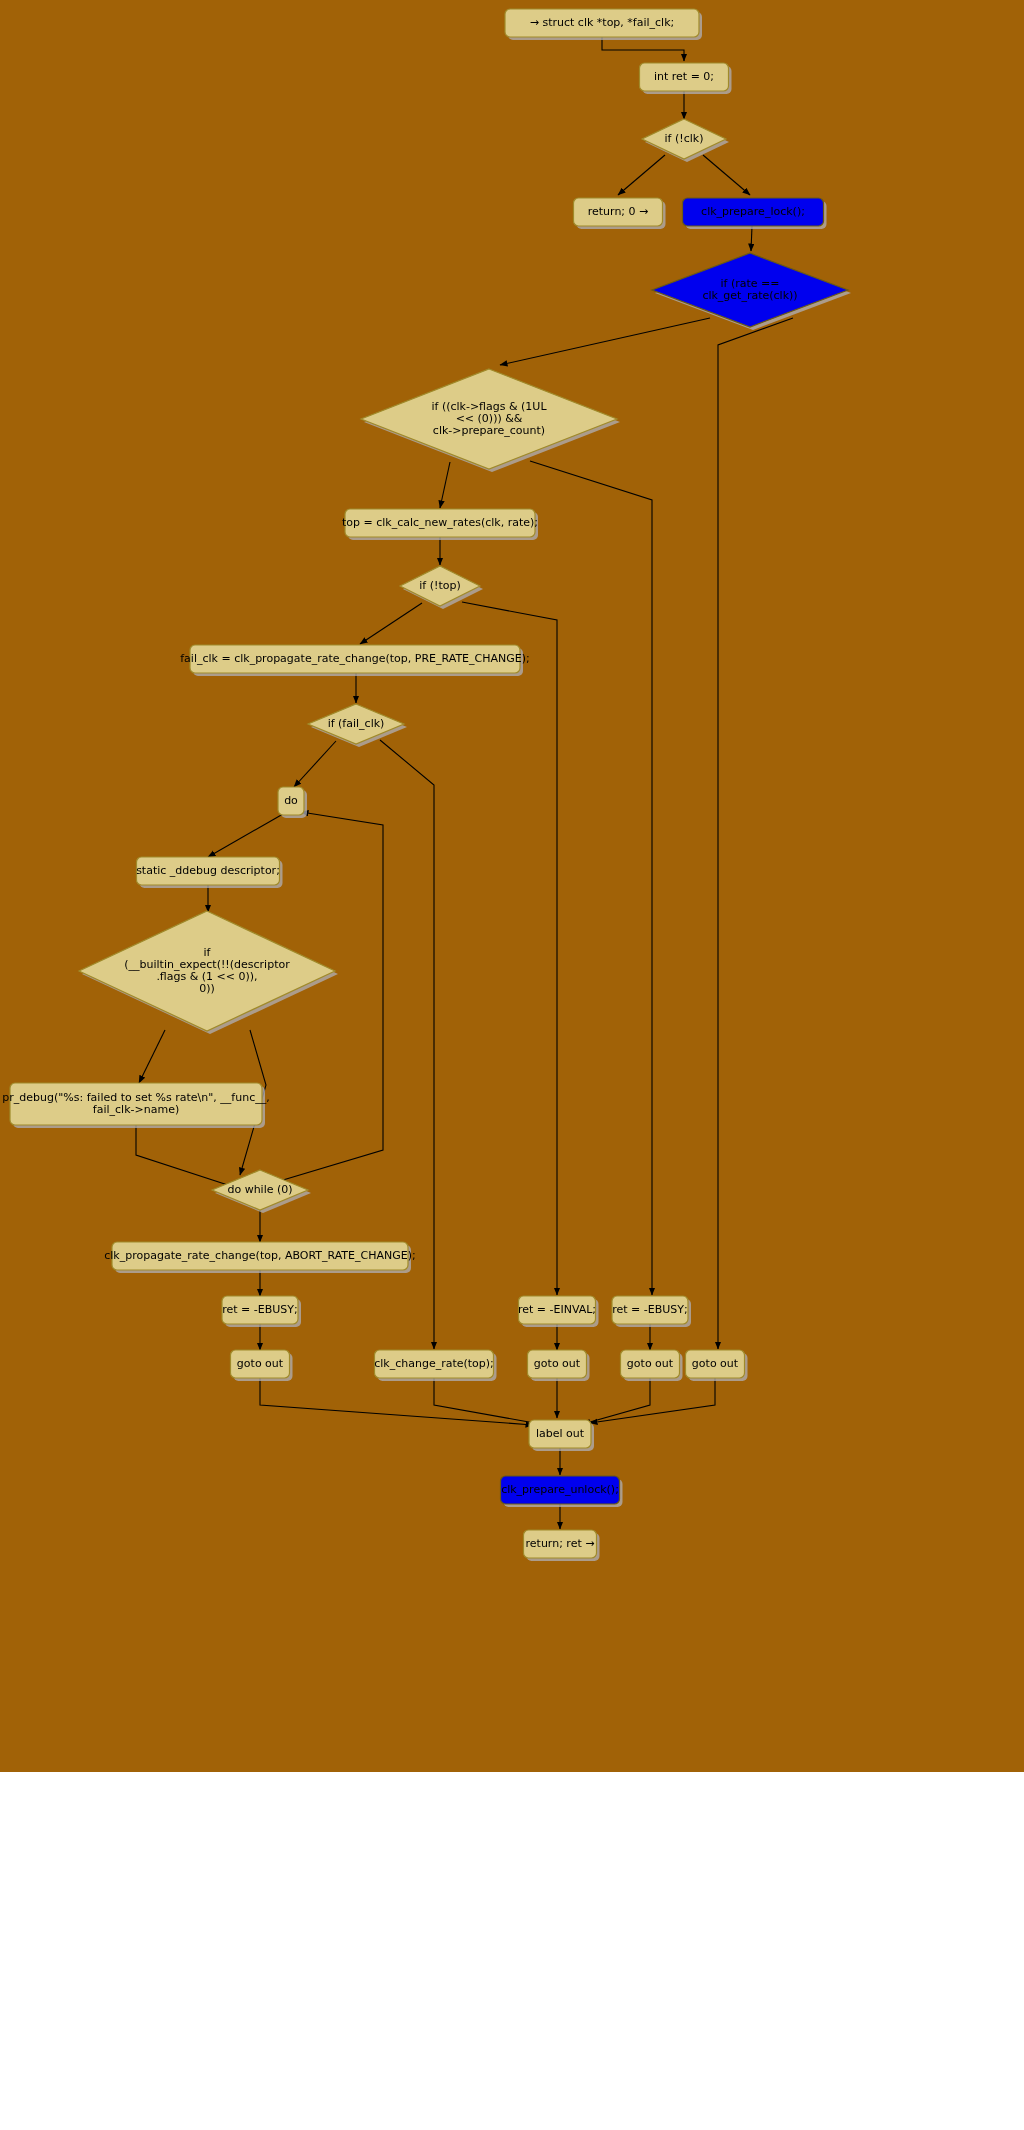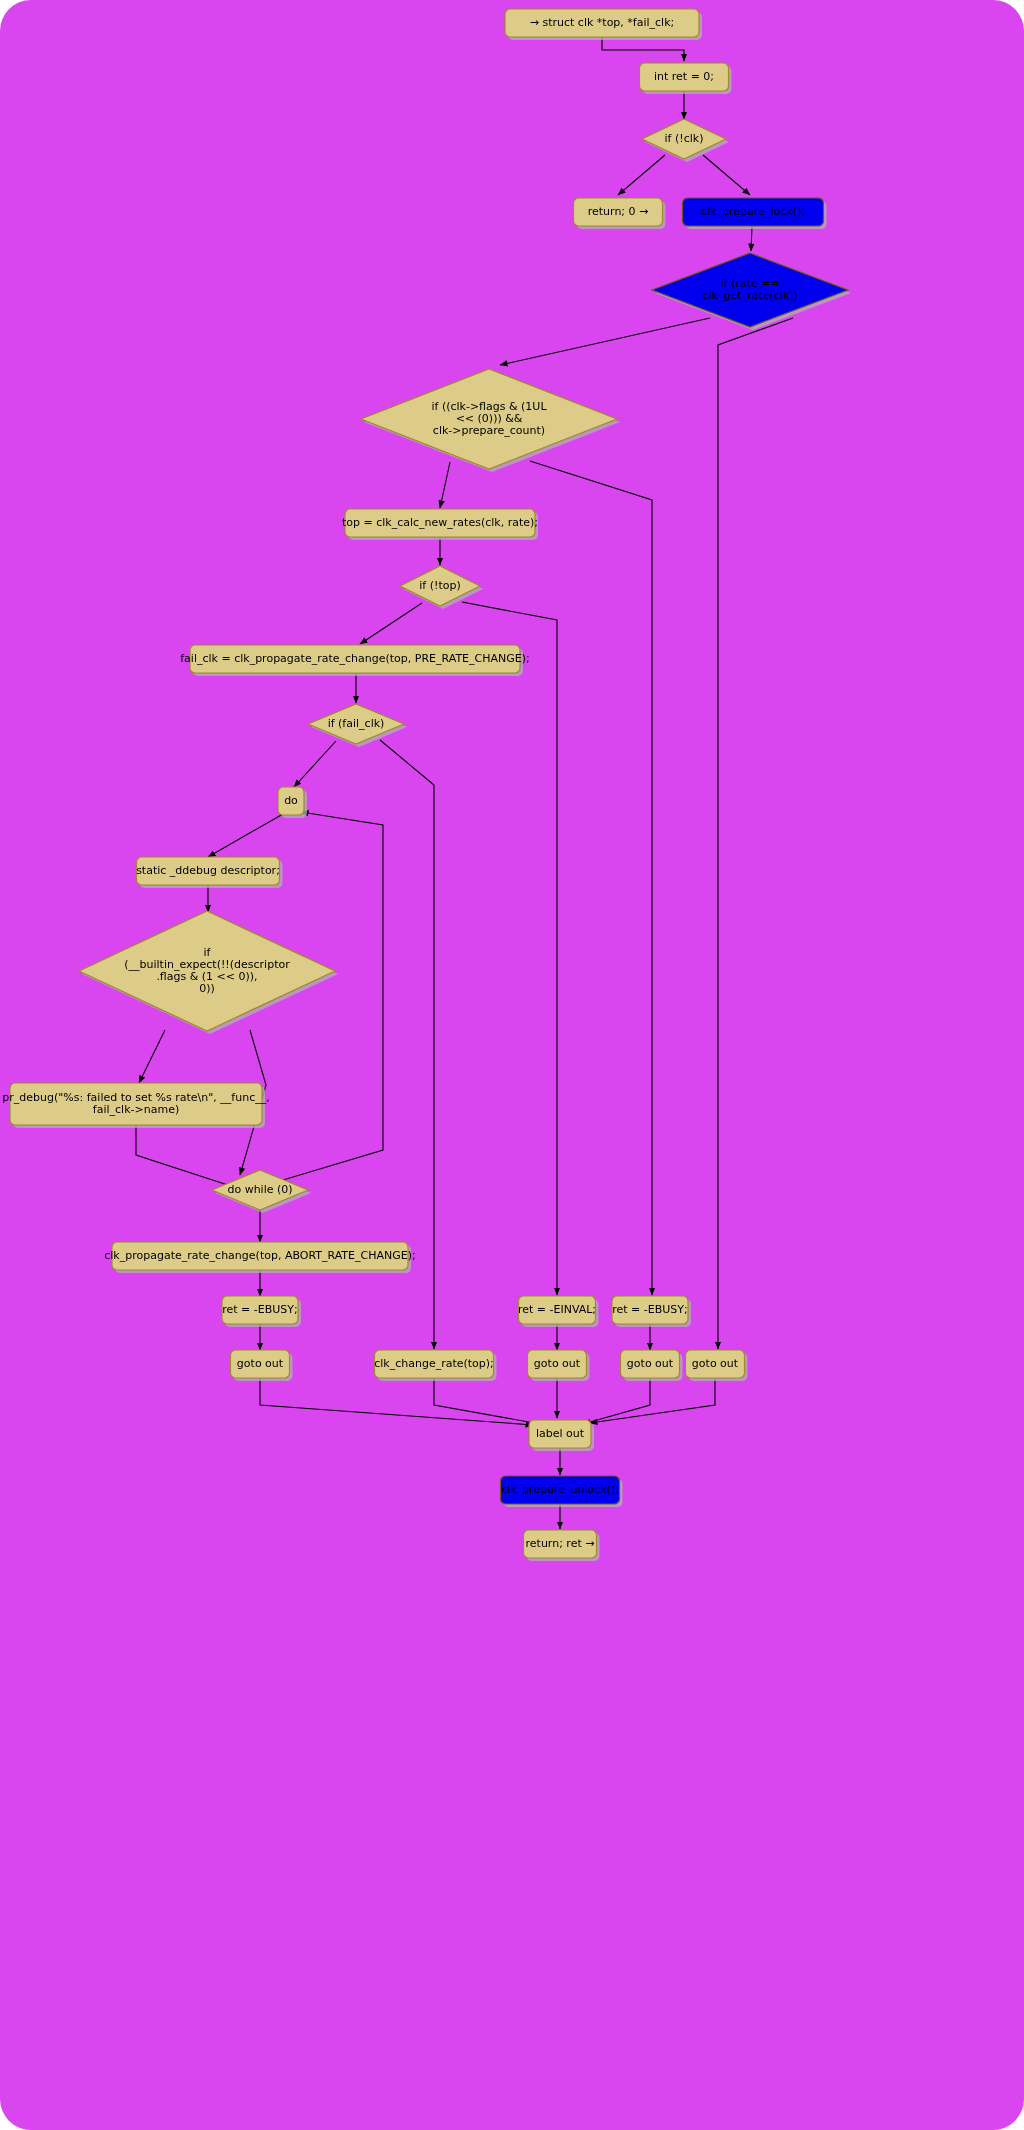--- a/index.html
+++ b/index.html
@@ -9,23 +9,22 @@
   }
   body {
     font-family: "DejaVu Sans", sans-serif;
     width: 1024px;
     height: 2130px;
     overflow: hidden;
   }
   #canvas {
     position: relative;
     width: 1024px;
-    height: 2130px;
-    background: #d946ef;
-    border-radius: 31px;
+    height: 1772px;
+    background: #a16207;
   }
   svg#flow {
     position: absolute;
     left: 0;
     top: 0;
     width: 1024px;
     height: 2130px;
   }
   .node-text {
     font-family: "DejaVu Sans", sans-serif;

